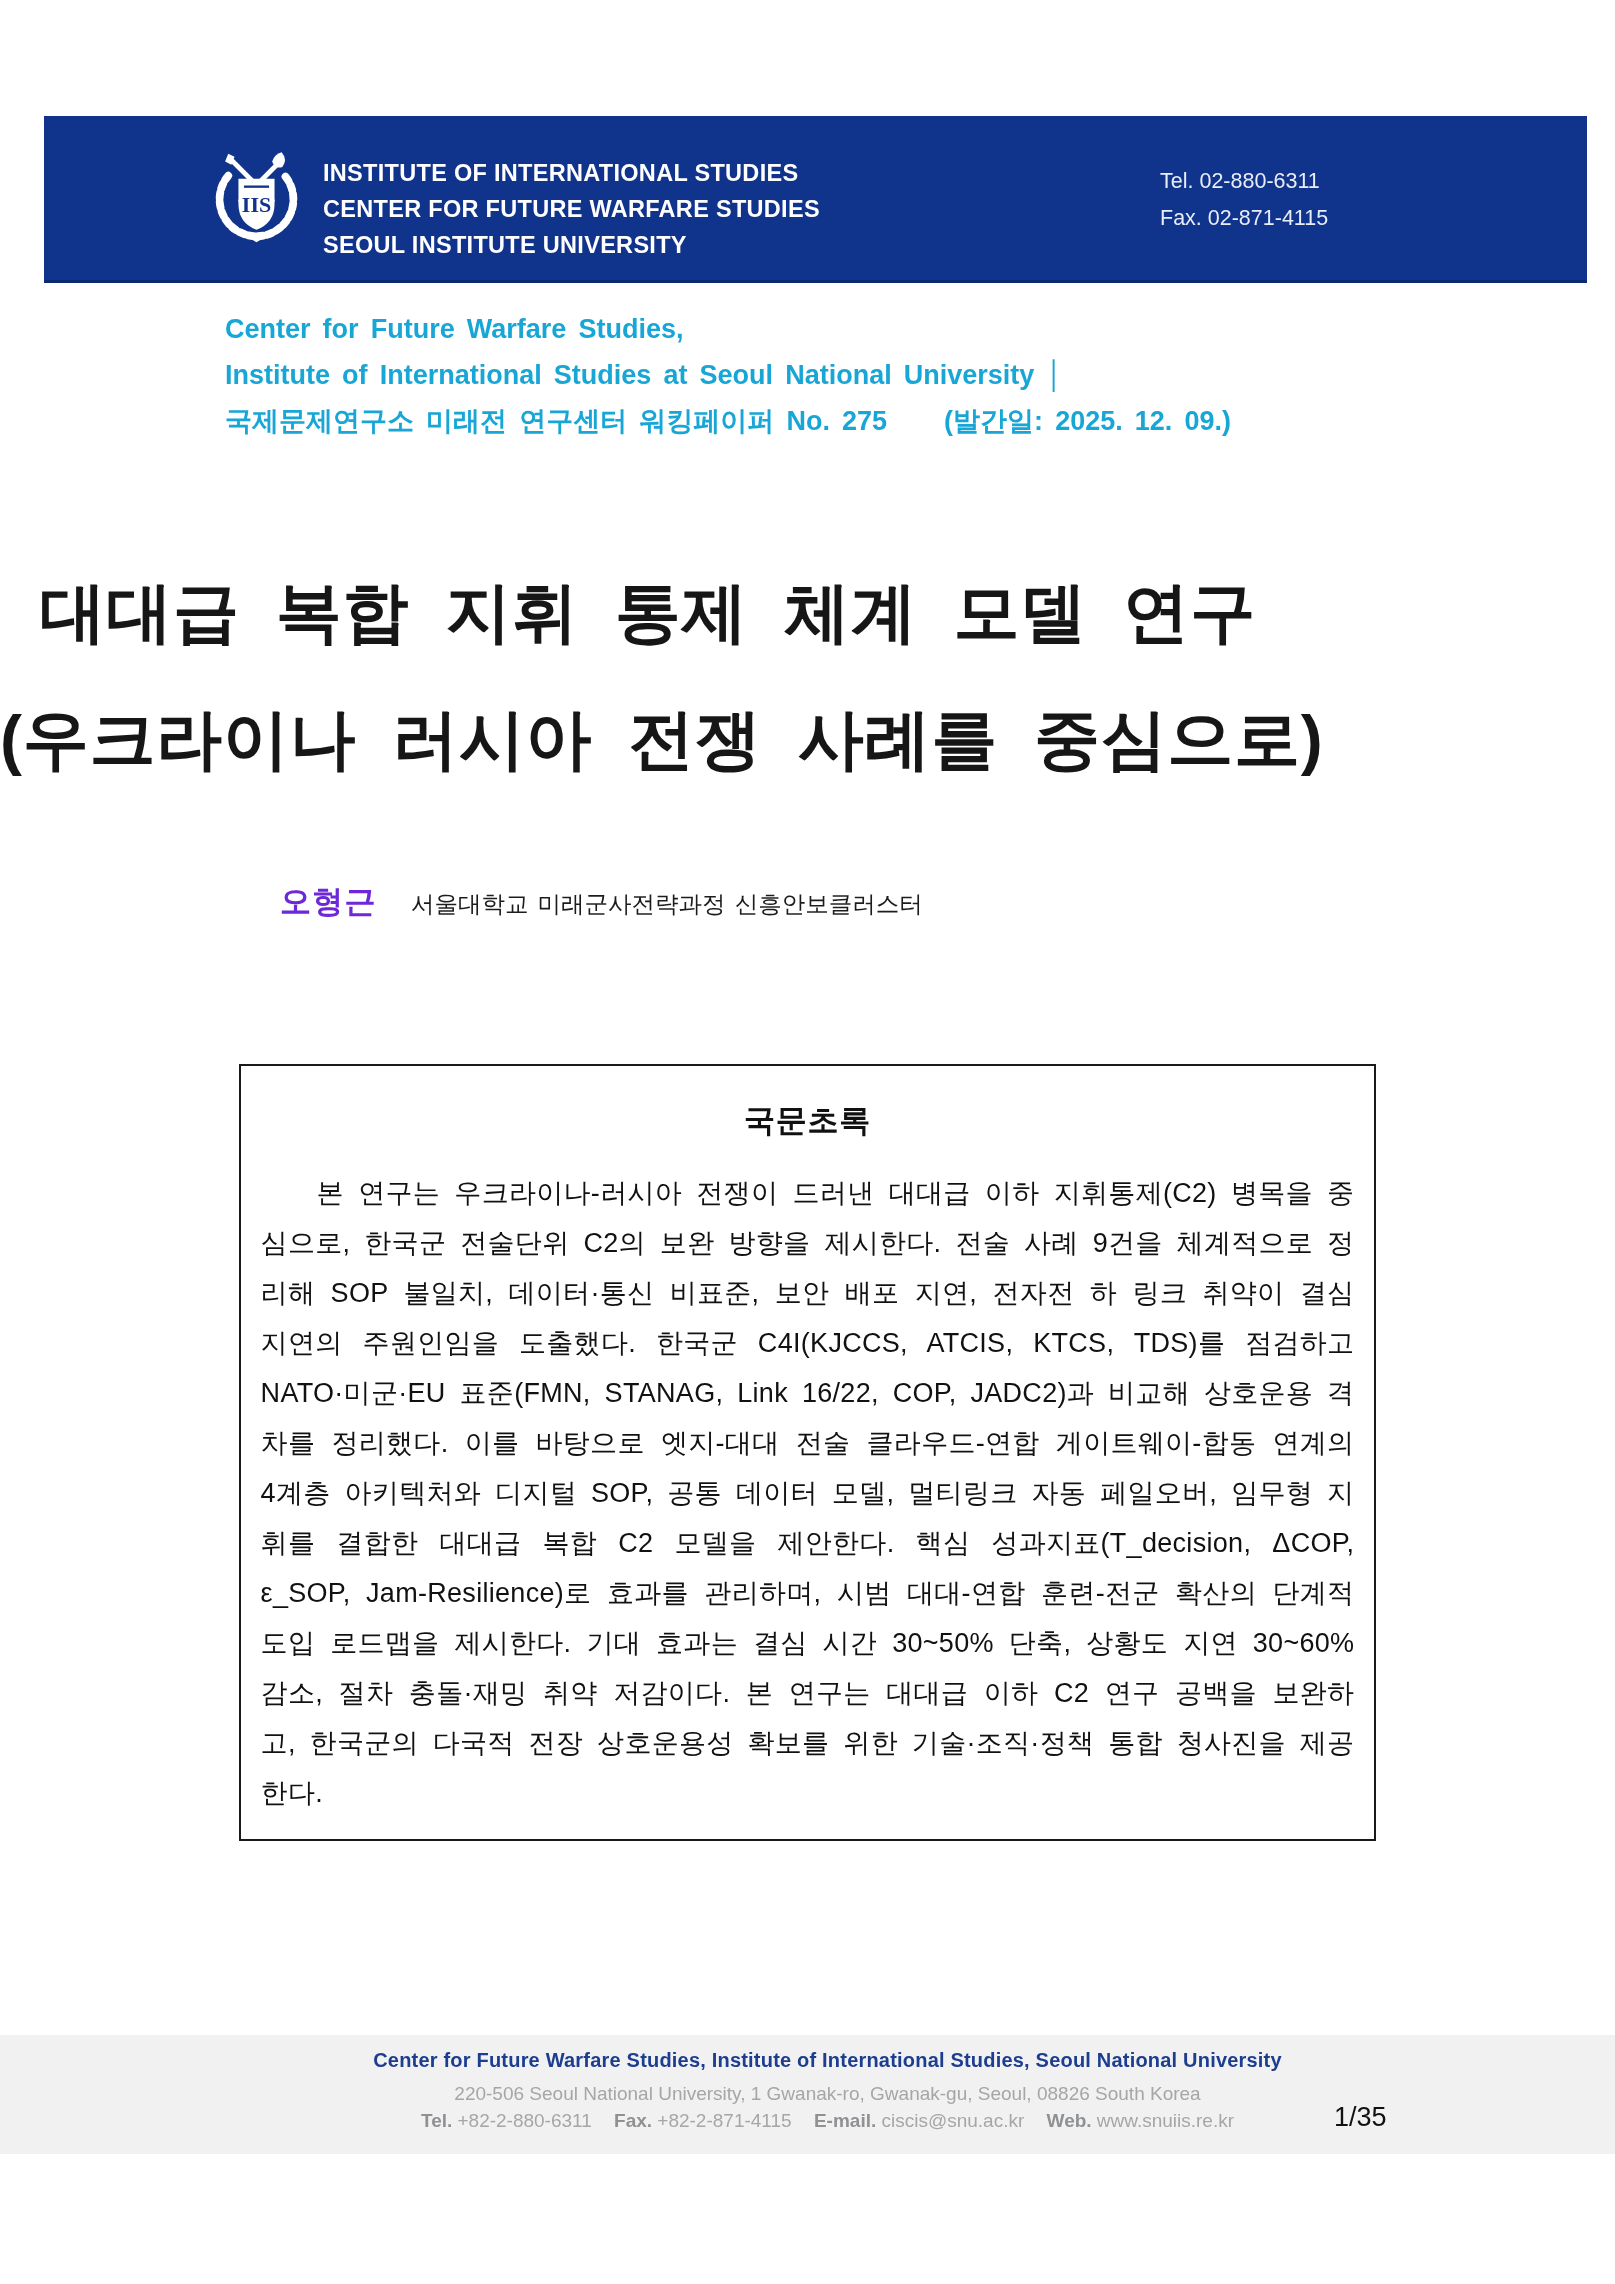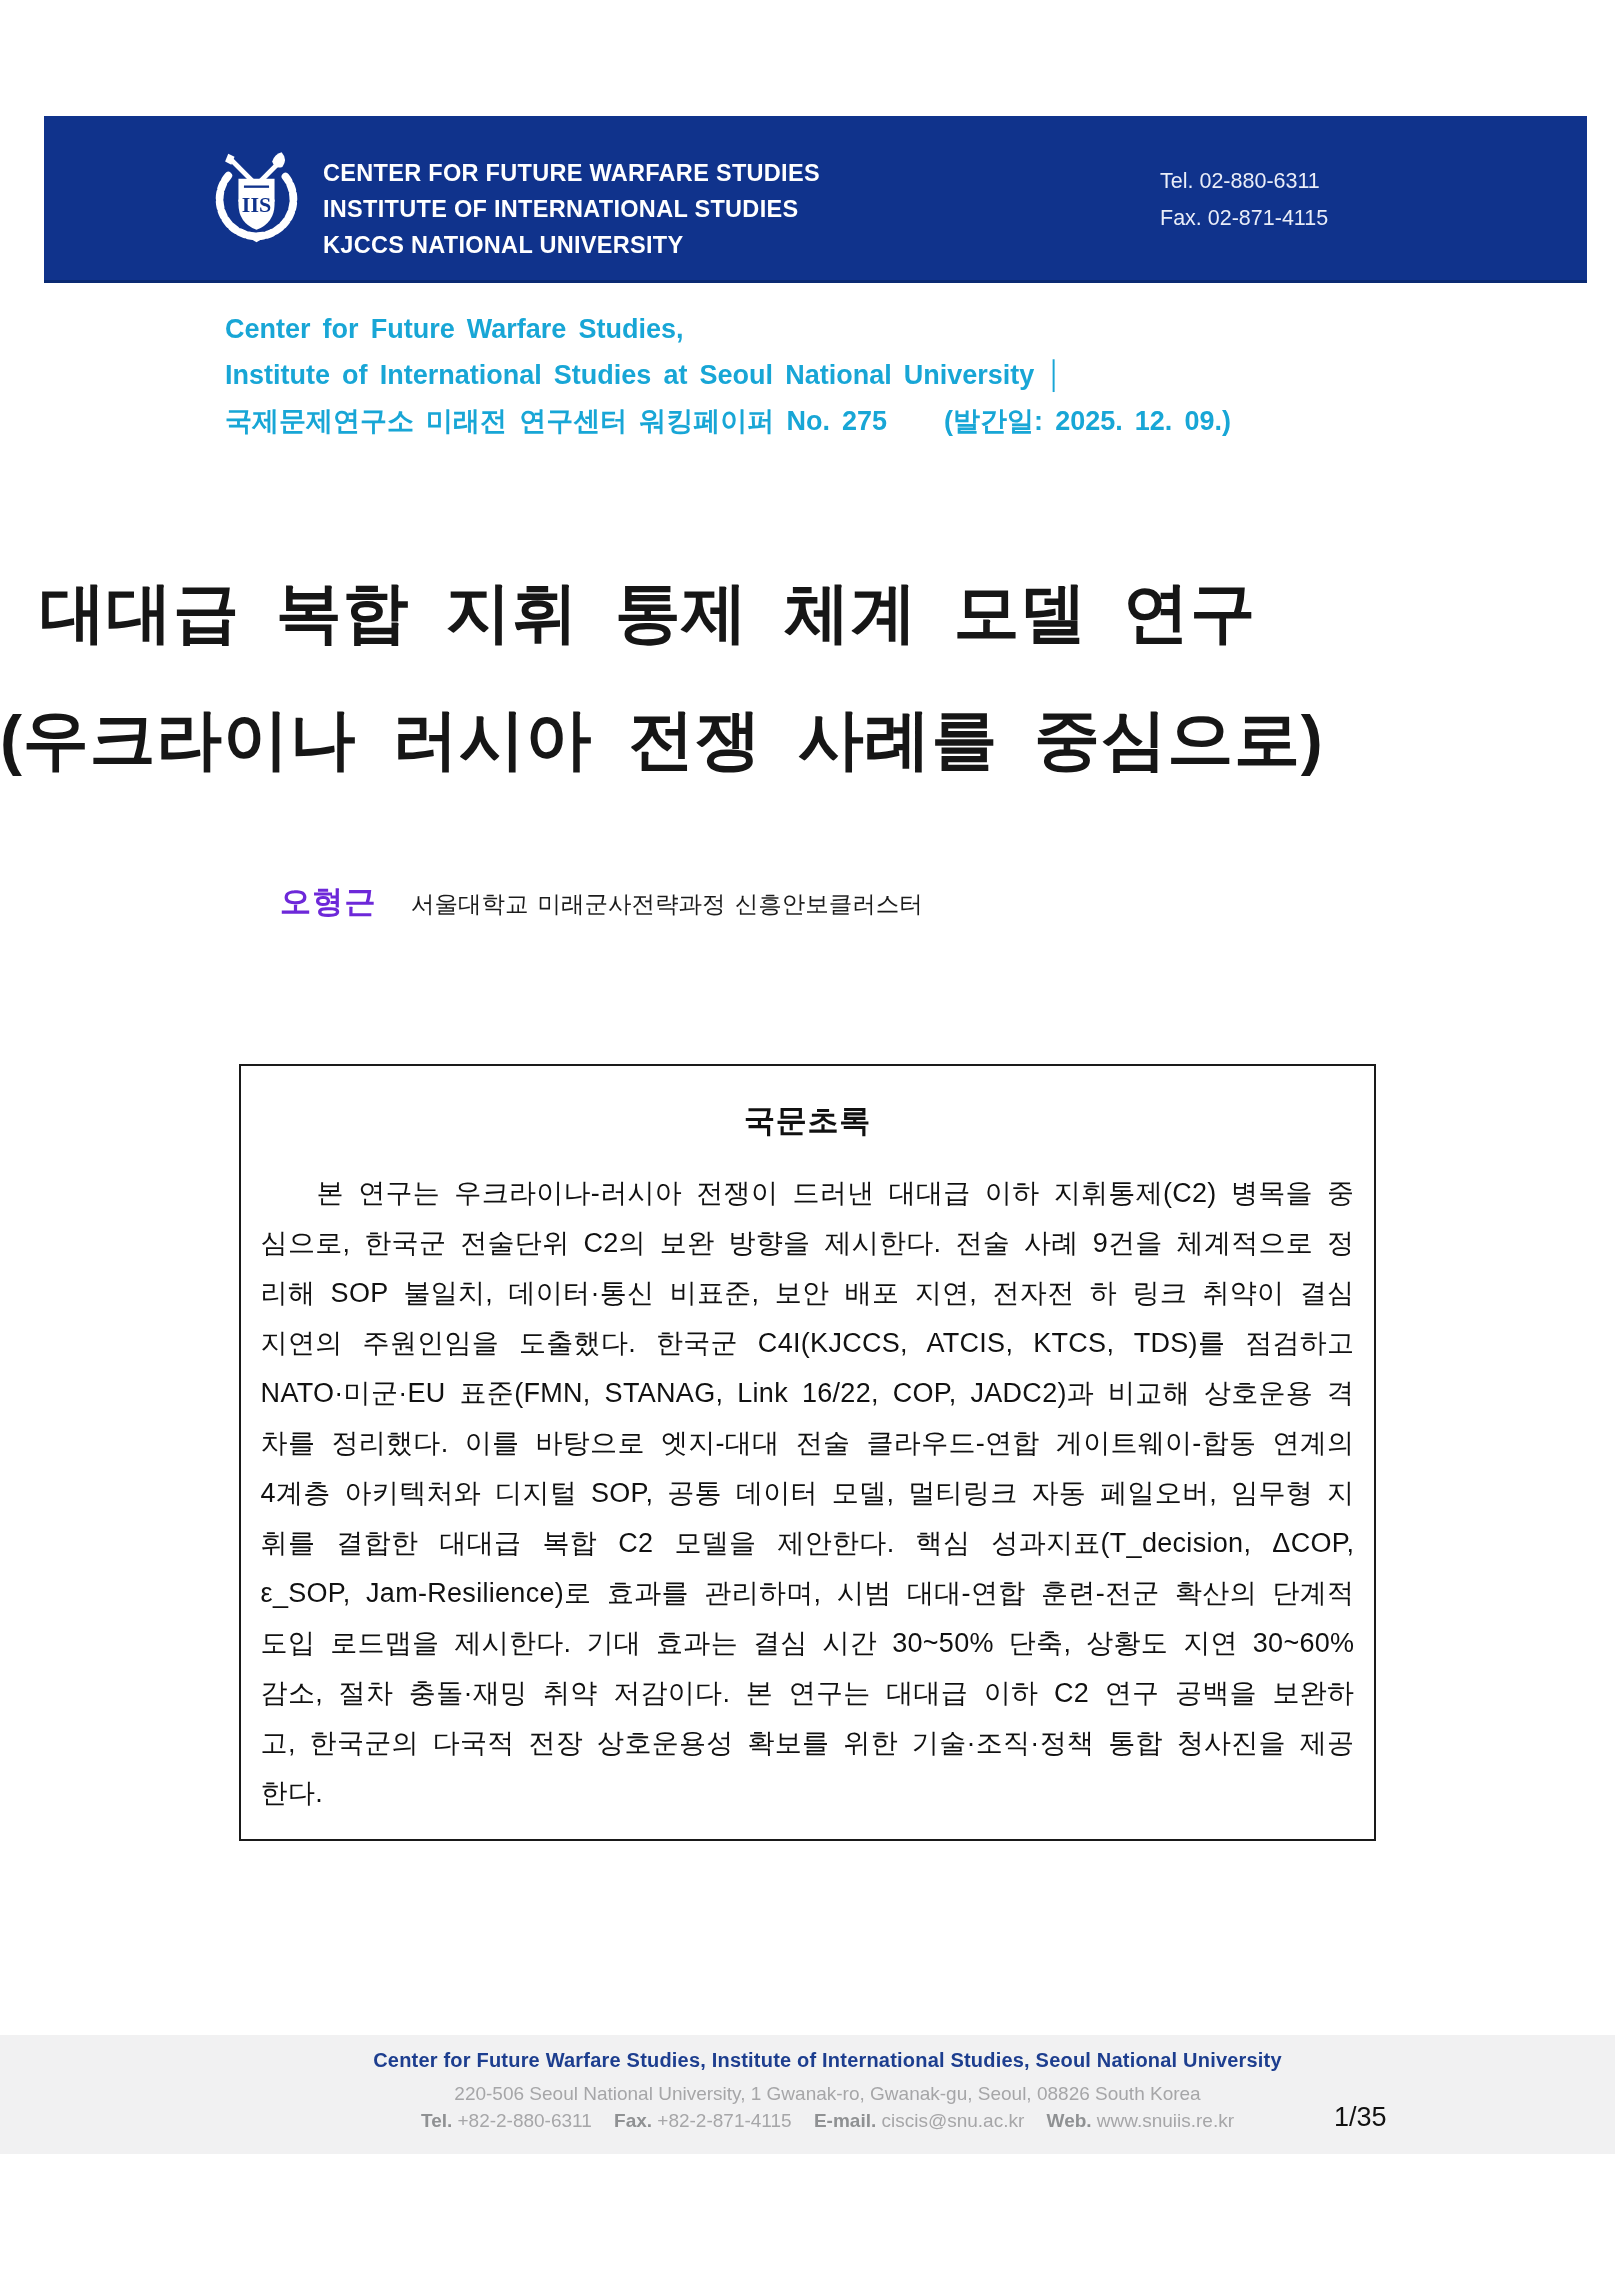--- a/index.html
+++ b/index.html
@@ -99,23 +99,23 @@
       </g>
       <path d="M92 4 q8 9 1 19 q-10 3 -13 -7 q3 -10 12 -12" fill="#ffffff"></path>
       <path d="M24 6 l8 4 -4 10 -8 -4 z" fill="#ffffff"></path>
       <path d="M37 38 h46 v32 q0 24 -23 33 q-23 -9 -23 -33 z" fill="#ffffff"></path>
       <text x="60" y="80" font-size="28" fill="#10338C" text-anchor="middle" font-weight="bold" font-family="Liberation Serif, serif">IIS</text>
       <path d="M44 48 h32" stroke="#10338C" stroke-width="3"></path>
       <path d="M40 104 q20 12 20 12 q0 0 20 -12" stroke="#ffffff" stroke-width="5" fill="none"></path>
     </svg>
 
     <div class="org-en">
+      <div>INSTITUTE OF INTERNATIONAL STUDIES</div>
       <div>CENTER FOR FUTURE WARFARE STUDIES</div>
-      <div>INSTITUTE OF INTERNATIONAL STUDIES</div>
-      <div>KJCCS NATIONAL UNIVERSITY</div>
+      <div>SEOUL INSTITUTE UNIVERSITY</div>
     </div>
 
 
     <div class="banner-contact">
       <div>Tel. 02-880-6311</div>
       <div>Fax. 02-871-4115</div>
     </div>
   </header>
 
   <section class="masthead">

